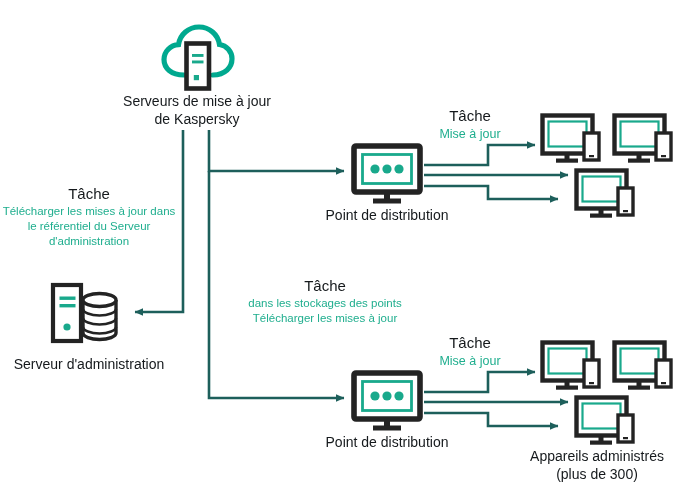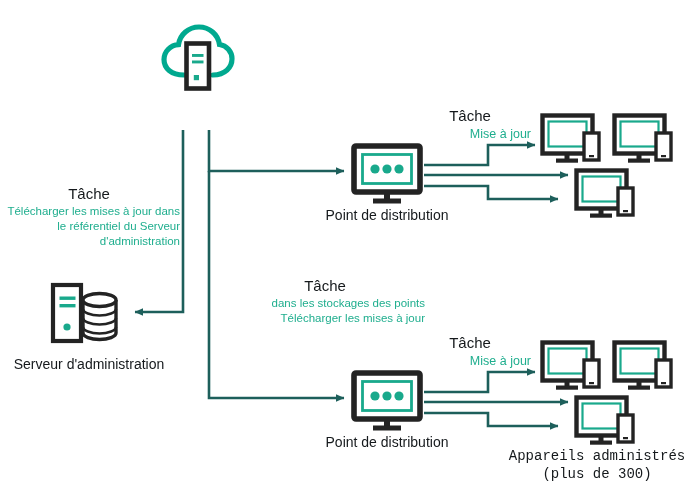--- a/index.html
+++ b/index.html
@@ -9,21 +9,21 @@
     background:#ffffff;
     font-family:"Liberation Sans","DejaVu Sans",sans-serif;
     overflow:hidden;
     position:relative;
   }
   #stage{position:relative;width:686px;height:500px;}
   #wires{position:absolute;left:0;top:0;width:686px;height:500px;}
 
   .lbl{position:absolute;text-align:center;line-height:1.32;color:#15191c;}
   .lbl .t1{display:block;font-size:15px;color:#15191c;}
-  .lbl .t2{display:block;font-size:11.5px;color:#1fae8e;text-align:right;}
+  .lbl .t2{display:block;font-size:11.5px;color:#1fae8e;}
   .node-cap{position:absolute;text-align:center;font-size:14px;color:#15191c;line-height:1.3;}
 
   .icon{position:absolute;}
 </style>
 </head>
 <body>
 
 <div id="stage">
 
   <svg id="wires" viewBox="0 0 686 500">
@@ -56,20 +56,24 @@
 
   <svg class="icon" style="left:157px;top:18px;" width="80" height="74" viewBox="0 0 80 74">
     <path d="M27,57 C14,57 7,50 7,41.5 C7,33.5 13.5,27 21.5,26.6
              C23,16.5 31.5,9 42,9 C52.5,9 61,16.5 62.5,26.5
              C69.5,27.5 75,33.5 75,40.8 C75,49.5 68,57 56,57" fill="none" stroke="#00a98f" stroke-width="5.2" stroke-linecap="round"></path>
     <rect x="29.5" y="25.5" width="22.5" height="45" fill="#ffffff" stroke="#232323" stroke-width="4.6"></rect>
     <rect x="35" y="36" width="11.5" height="2.9" fill="#19a98c"></rect>
     <rect x="35" y="42.5" width="11.5" height="2.9" fill="#19a98c"></rect>
     <rect x="36.8" y="57" width="5.2" height="5.2" fill="#19a98c"></rect>
   </svg>
+  <div class="node-cap" style="left:82px;top:92px;width:230px;">
+    <span>Serveurs de mise à jour</span><br>
+    <span>de Kaspersky</span>
+  </div>
 
   <div class="lbl" style="left:-2px;top:184px;width:182px;">
     <span class="t1">Tâche</span>
     <span class="t2">Télécharger les mises à jour dans</span>
     <span class="t2">le référentiel du Serveur</span>
     <span class="t2">d'administration</span>
   </div>
 
   <svg class="icon" style="left:44px;top:282px;" width="82" height="62" viewBox="0 0 82 62">
     <rect x="9" y="3" width="28" height="56" fill="#ffffff" stroke="#232323" stroke-width="4.2"></rect>
@@ -169,18 +173,18 @@
   </svg>
   <svg class="icon" style="left:574px;top:395px;" width="62" height="54" viewBox="0 0 62 54">
     <rect x="2.5" y="2.5" width="50" height="38" fill="#ffffff" stroke="#232323" stroke-width="4.4"></rect>
     <rect x="8.5" y="8.5" width="38" height="25" fill="#ffffff" stroke="#19a98c" stroke-width="2.2"></rect>
     <rect x="24.5" y="41" width="5" height="5" fill="#232323"></rect>
     <rect x="16" y="45.5" width="22" height="4.2" fill="#232323"></rect>
     <rect x="44" y="20" width="15" height="27" fill="#ffffff" stroke="#232323" stroke-width="3.4"></rect>
     <rect x="49" y="42" width="5" height="2.2" fill="#232323"></rect>
   </svg>
 
-  <div class="node-cap" style="left:508px;top:447px;width:178px;font-family:Liberation Mono, monospace;">
+  <div class="node-cap" style="left:508px;top:447px;width:178px;">
     <span>Appareils administrés</span><br>
     <span>(plus de 300)</span>
   </div>
 
 </div>
 
 </body></html>

